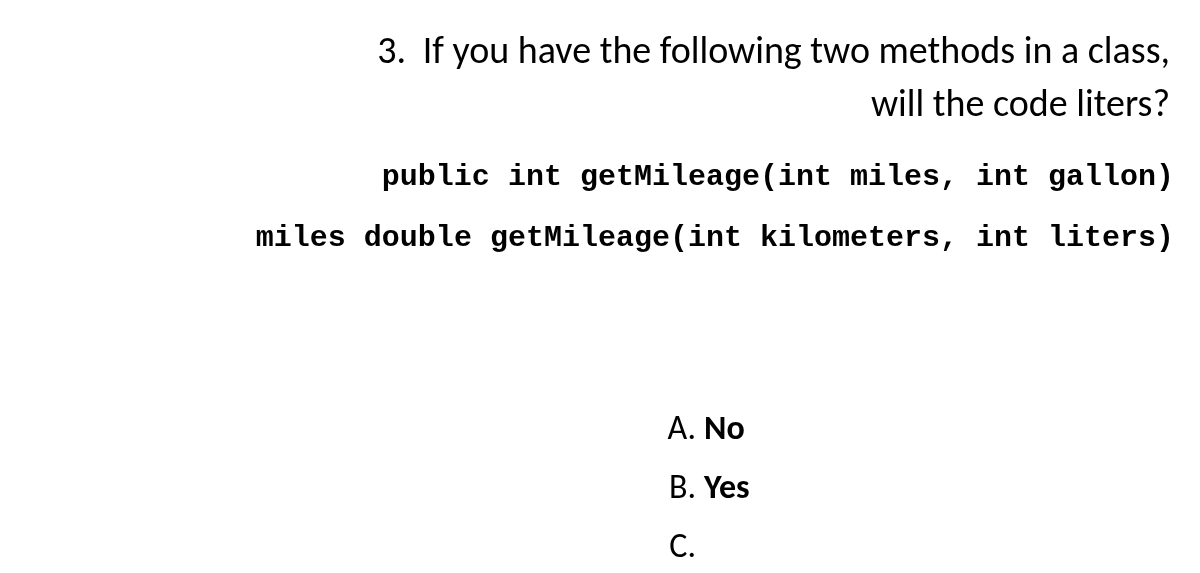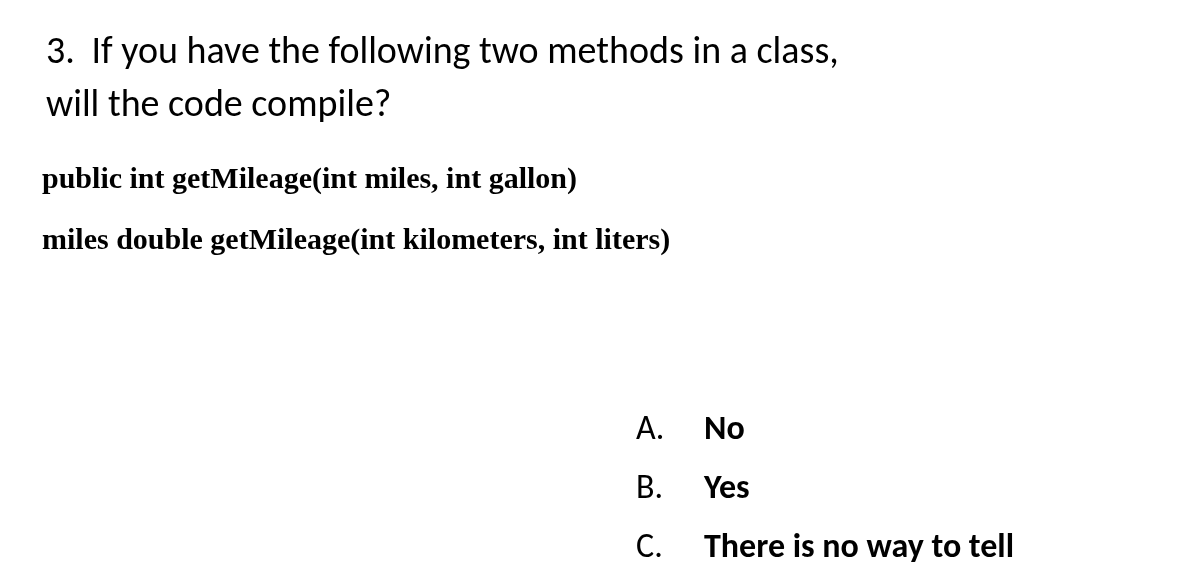--- a/index.html
+++ b/index.html
@@ -1,38 +1,39 @@
 <!DOCTYPE html>
 <html><head>
   <meta charset="utf-8">
   <style>
     * {
       margin: 4px;
       padding: 0;
       box-sizing: border-box;
+      text-align: right;
     }
     body {
       font-family: Calibri, Arial, sans-serif;
       background: #ffffff;
       color: #000000;
       width: 1200px;
       height: 573px;
       padding: 12px 30px;
     }
     .question-text {
       font-size: 38px;
       font-weight: 400;
       line-height: 1.4;
       margin-bottom: 28px;
     }
     .question-number {
       display: inline;
     }
     .code-block {
-      font-family: Liberation Serif, serif;
+      font-family: Liberation Mono, monospace;
       font-size: 30px;
       font-weight: bold;
       margin-bottom: 22px;
       line-height: 1.3;
     }
     .answers-container {
       margin-top: 145px;
       margin-left: 590px;
     }
     .answer-option {
@@ -48,32 +49,31 @@
     .answer-text {
       font-weight: 700;
     }
   </style>
 </head>
 <body>
 
 <div class="question-text">
   <span class="question-number">3.</span>
   <span>If you have the following two methods in a class,</span><br>
-  <span>will the code compile?</span>
+  <span>will the code liters?</span>
 </div>
 
 <div class="code-block">public int getMileage(int miles, int gallon)</div>
 <div class="code-block">miles double getMileage(int kilometers, int liters)</div>
 
 <div class="answers-container">
   <div class="answer-option">
     <span class="answer-letter">A.</span>
     <span class="answer-text">No</span>
   </div>
   <div class="answer-option">
     <span class="answer-letter">B.</span>
     <span class="answer-text">Yes</span>
   </div>
   <div class="answer-option">
     <span class="answer-letter">C.</span>
-    <span class="answer-text">There is no way to tell</span>
   </div>
 </div>
 
 </body></html>

